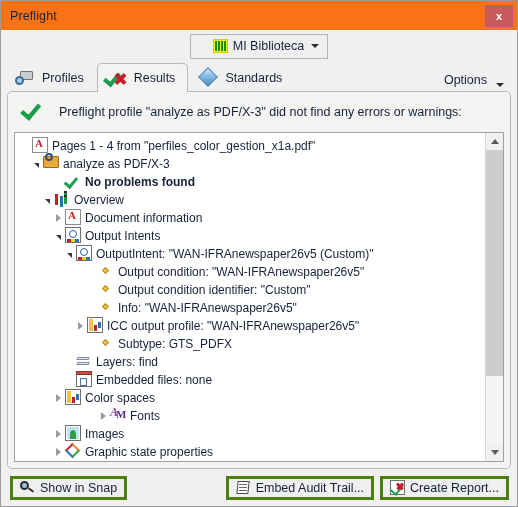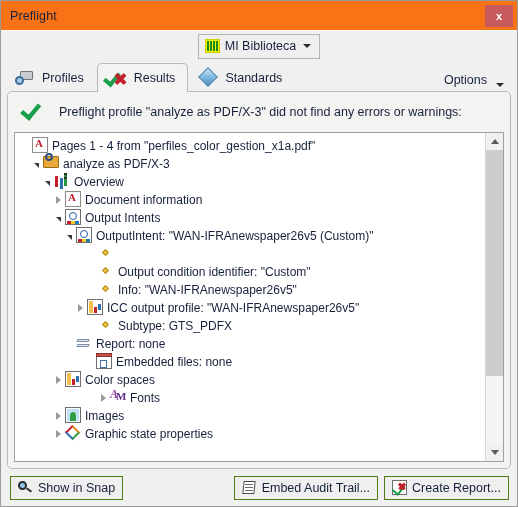--- a/index.html
+++ b/index.html
@@ -66,21 +66,21 @@
     display: flex;
     align-items: center;
     justify-content: center;
     background: #f0f0f0;
   }
   .library-btn {
     display: inline-flex;
     align-items: center;
     gap: 5px;
     height: 23px;
-    padding: 0 8px 0 6px;
+    padding: 0 8px 0 22px;
     border: 1px solid #b4b4b4;
     background: #efefef;
     cursor: pointer;
     font-size: 12.5px;
     color: #16213a;
   }
   .lib-icon {
     width: 15px;
     height: 14px;
     background: #f5f500;
@@ -517,21 +517,21 @@
     padding: 0 8px 0 9px;
     gap: 6px;
     background: #f0f0f0;
   }
   .btn {
     display: inline-flex;
     align-items: center;
     gap: 5px;
     height: 24px;
     padding: 0 7px;
-    border: 1px solid #4d7c0f;
+    border: 3px solid #4d7c0f;
     background: #efefef;
     cursor: pointer;
     font-size: 12.5px;
     color: #16213a;
     font-family: "Liberation Sans", sans-serif;
     white-space: nowrap;
   }
   .spacer { flex: 1 1 auto; }
 
   
@@ -711,20 +711,25 @@
           <div class="trow" style="padding-left: 4px;">
             <span class="tw none"></span>
             <span class="ic ic-pdf"></span>
             <span class="lbl">Pages 1 - 4 from "perfiles_color_gestion_x1a.pdf"</span>
           </div>
           <div class="trow" style="padding-left: 15px;">
             <span class="tw open"></span>
             <span class="ic ic-profile"></span>
             <span class="lbl">analyze as PDF/X-3</span>
           </div>
+          <div class="trow bold" style="padding-left: 37px;">
+            <span class="tw none"></span>
+            <span class="ic ic-check"></span>
+            <span class="lbl">No problems found</span>
+          </div>
           <div class="trow" style="padding-left: 26px;">
             <span class="tw open"></span>
             <span class="ic ic-bars"></span>
             <span class="lbl">Overview</span>
           </div>
           <div class="trow" style="padding-left: 37px;">
             <span class="tw closed"></span>
             <span class="ic ic-pdf"></span>
             <span class="lbl">Document information</span>
           </div>
@@ -734,20 +739,21 @@
             <span class="lbl">Output Intents</span>
           </div>
           <div class="trow" style="padding-left: 48px;">
             <span class="tw open"></span>
             <span class="ic ic-target"></span>
             <span class="lbl">OutputIntent: "WAN-IFRAnewspaper26v5 (Custom)"</span>
           </div>
           <div class="trow" style="padding-left: 70px;">
             <span class="tw none"></span>
             <span class="ic ic-dot"></span>
+            <span class="lbl">Output condition: "WAN-IFRAnewspaper26v5"</span>
           </div>
           <div class="trow" style="padding-left: 70px;">
             <span class="tw none"></span>
             <span class="ic ic-dot"></span>
             <span class="lbl">Output condition identifier: "Custom"</span>
           </div>
           <div class="trow" style="padding-left: 70px;">
             <span class="tw none"></span>
             <span class="ic ic-dot"></span>
             <span class="lbl">Info: "WAN-IFRAnewspaper26v5"</span>
@@ -758,23 +764,23 @@
             <span class="lbl">ICC output profile: "WAN-IFRAnewspaper26v5"</span>
           </div>
           <div class="trow" style="padding-left: 70px;">
             <span class="tw none"></span>
             <span class="ic ic-dot"></span>
             <span class="lbl">Subtype: GTS_PDFX</span>
           </div>
           <div class="trow" style="padding-left: 48px;">
             <span class="tw none"></span>
             <span class="ic ic-layers"></span>
-            <span class="lbl">Report: none</span>
-          </div>
-          <div class="trow" style="padding-left: 48px; margin-left: 20px;">
+            <span class="lbl">Layers: find</span>
+          </div>
+          <div class="trow" style="padding-left: 48px;">
             <span class="tw none"></span>
             <span class="ic ic-embed"></span>
             <span class="lbl">Embedded files: none</span>
           </div>
           <div class="trow" style="padding-left: 37px;">
             <span class="tw closed"></span>
             <span class="ic ic-icc"></span>
             <span class="lbl">Color spaces</span>
           </div>
           <div class="trow" style="padding-left: 37px; margin-left: 45px;">

